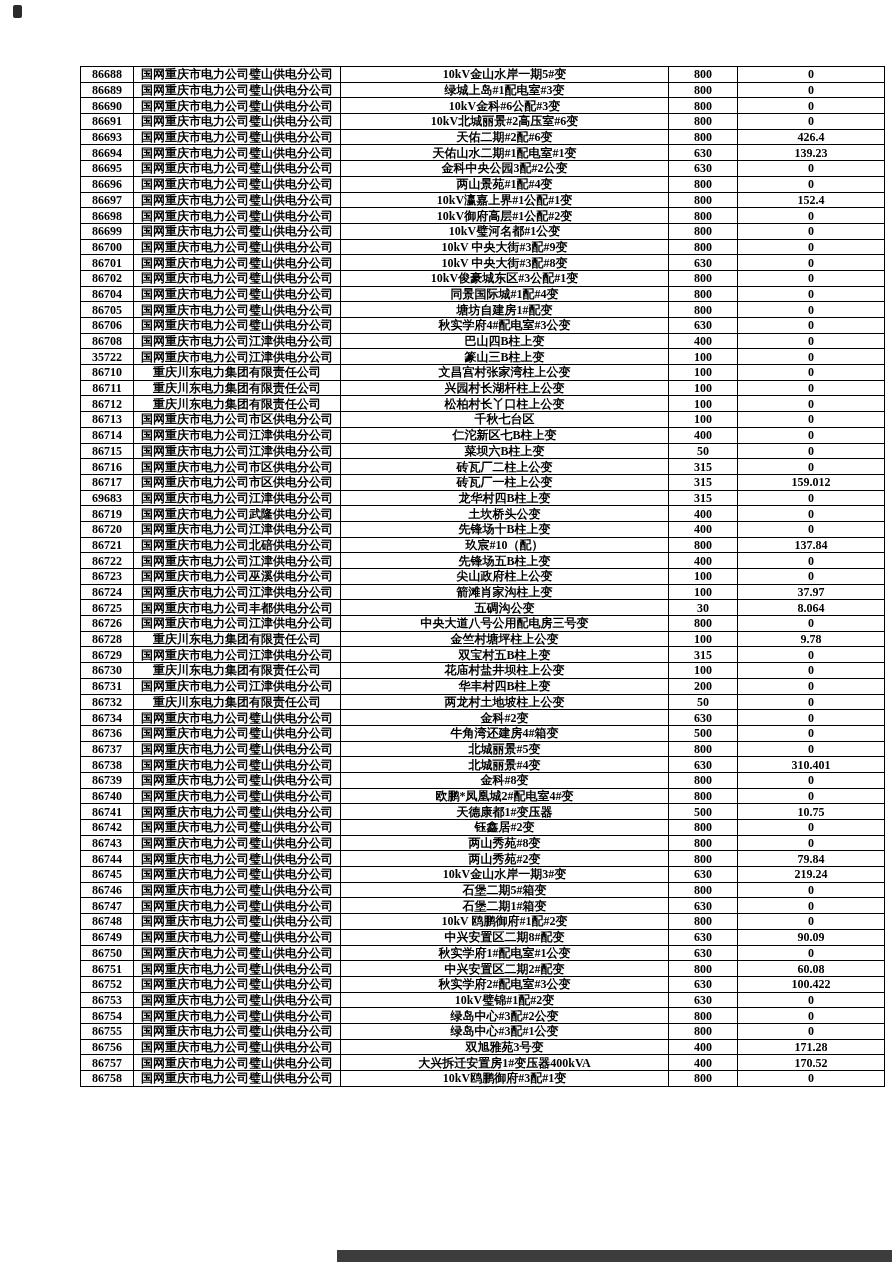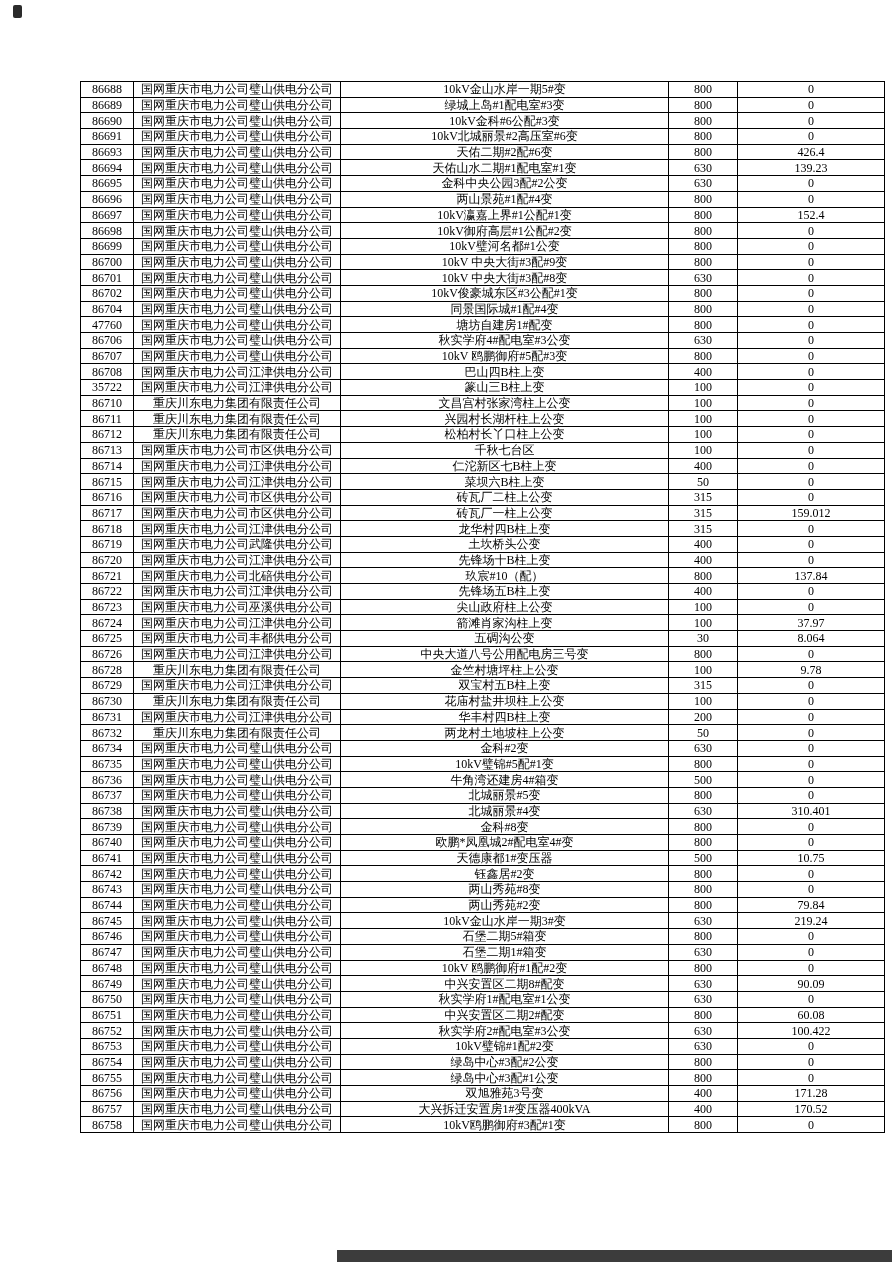--- a/index.html
+++ b/index.html
@@ -2,22 +2,22 @@
 <html><head>
 <meta charset="utf-8">
 <style>
   html,body{margin:0;padding:0;}
   body{
     width:892px;height:1262px;position:relative;background:#ffffff;
     font-family:"Liberation Serif","DejaVu Serif",serif;overflow:hidden;
   }
   .speck{position:absolute;left:13px;top:5px;width:9px;height:13px;background:#2b2b2b;border-radius:2px;}
   table.data{
-    position:absolute;left:80px;top:81px;width:805px;
-    border-collapse:collapse;table-layout:fixed;
+    position:absolute;left:80px;top:66px;width:805px;
+    border-collapse:collapse;table-layout:fixed;font-weight:bold;
   }
   table.data td{
     border:1px solid #000;height:14.7px;padding:0 1px;
     font-size:12px;line-height:14px;text-align:center;color:#000;
     white-space:nowrap;overflow:hidden;
   }
   col.c-id{width:53px}
   col.c-company{width:207px}
   col.c-name{width:328px}
   col.c-capacity{width:69px}
@@ -137,38 +137,31 @@
         <td>0</td>
       </tr>
       <tr>
         <td>86704</td>
         <td>国网重庆市电力公司璧山供电分公司</td>
         <td>同景国际城#1配#4变</td>
         <td>800</td>
         <td>0</td>
       </tr>
       <tr>
-        <td>47760</td>
+        <td>86705</td>
         <td>国网重庆市电力公司璧山供电分公司</td>
         <td>塘坊自建房1#配变</td>
         <td>800</td>
         <td>0</td>
       </tr>
       <tr>
         <td>86706</td>
         <td>国网重庆市电力公司璧山供电分公司</td>
         <td>秋实学府4#配电室#3公变</td>
         <td>630</td>
-        <td>0</td>
-      </tr>
-      <tr>
-        <td>86707</td>
-        <td>国网重庆市电力公司璧山供电分公司</td>
-        <td>10kV 鸥鹏御府#5配#3变</td>
-        <td>800</td>
         <td>0</td>
       </tr>
       <tr>
         <td>86708</td>
         <td>国网重庆市电力公司江津供电分公司</td>
         <td>巴山四B柱上变</td>
         <td>400</td>
         <td>0</td>
       </tr>
       <tr>
@@ -228,21 +221,21 @@
         <td>0</td>
       </tr>
       <tr>
         <td>86717</td>
         <td>国网重庆市电力公司市区供电分公司</td>
         <td>砖瓦厂一柱上公变</td>
         <td>315</td>
         <td>159.012</td>
       </tr>
       <tr>
-        <td>86718</td>
+        <td>69683</td>
         <td>国网重庆市电力公司江津供电分公司</td>
         <td>龙华村四B柱上变</td>
         <td>315</td>
         <td>0</td>
       </tr>
       <tr>
         <td>86719</td>
         <td>国网重庆市电力公司武隆供电分公司</td>
         <td>土坎桥头公变</td>
         <td>400</td>
@@ -330,27 +323,20 @@
         <td>重庆川东电力集团有限责任公司</td>
         <td>两龙村土地坡柱上公变</td>
         <td>50</td>
         <td>0</td>
       </tr>
       <tr>
         <td>86734</td>
         <td>国网重庆市电力公司璧山供电分公司</td>
         <td>金科#2变</td>
         <td>630</td>
-        <td>0</td>
-      </tr>
-      <tr>
-        <td>86735</td>
-        <td>国网重庆市电力公司璧山供电分公司</td>
-        <td>10kV璧锦#5配#1变</td>
-        <td>800</td>
         <td>0</td>
       </tr>
       <tr>
         <td>86736</td>
         <td>国网重庆市电力公司璧山供电分公司</td>
         <td>牛角湾还建房4#箱变</td>
         <td>500</td>
         <td>0</td>
       </tr>
       <tr>

